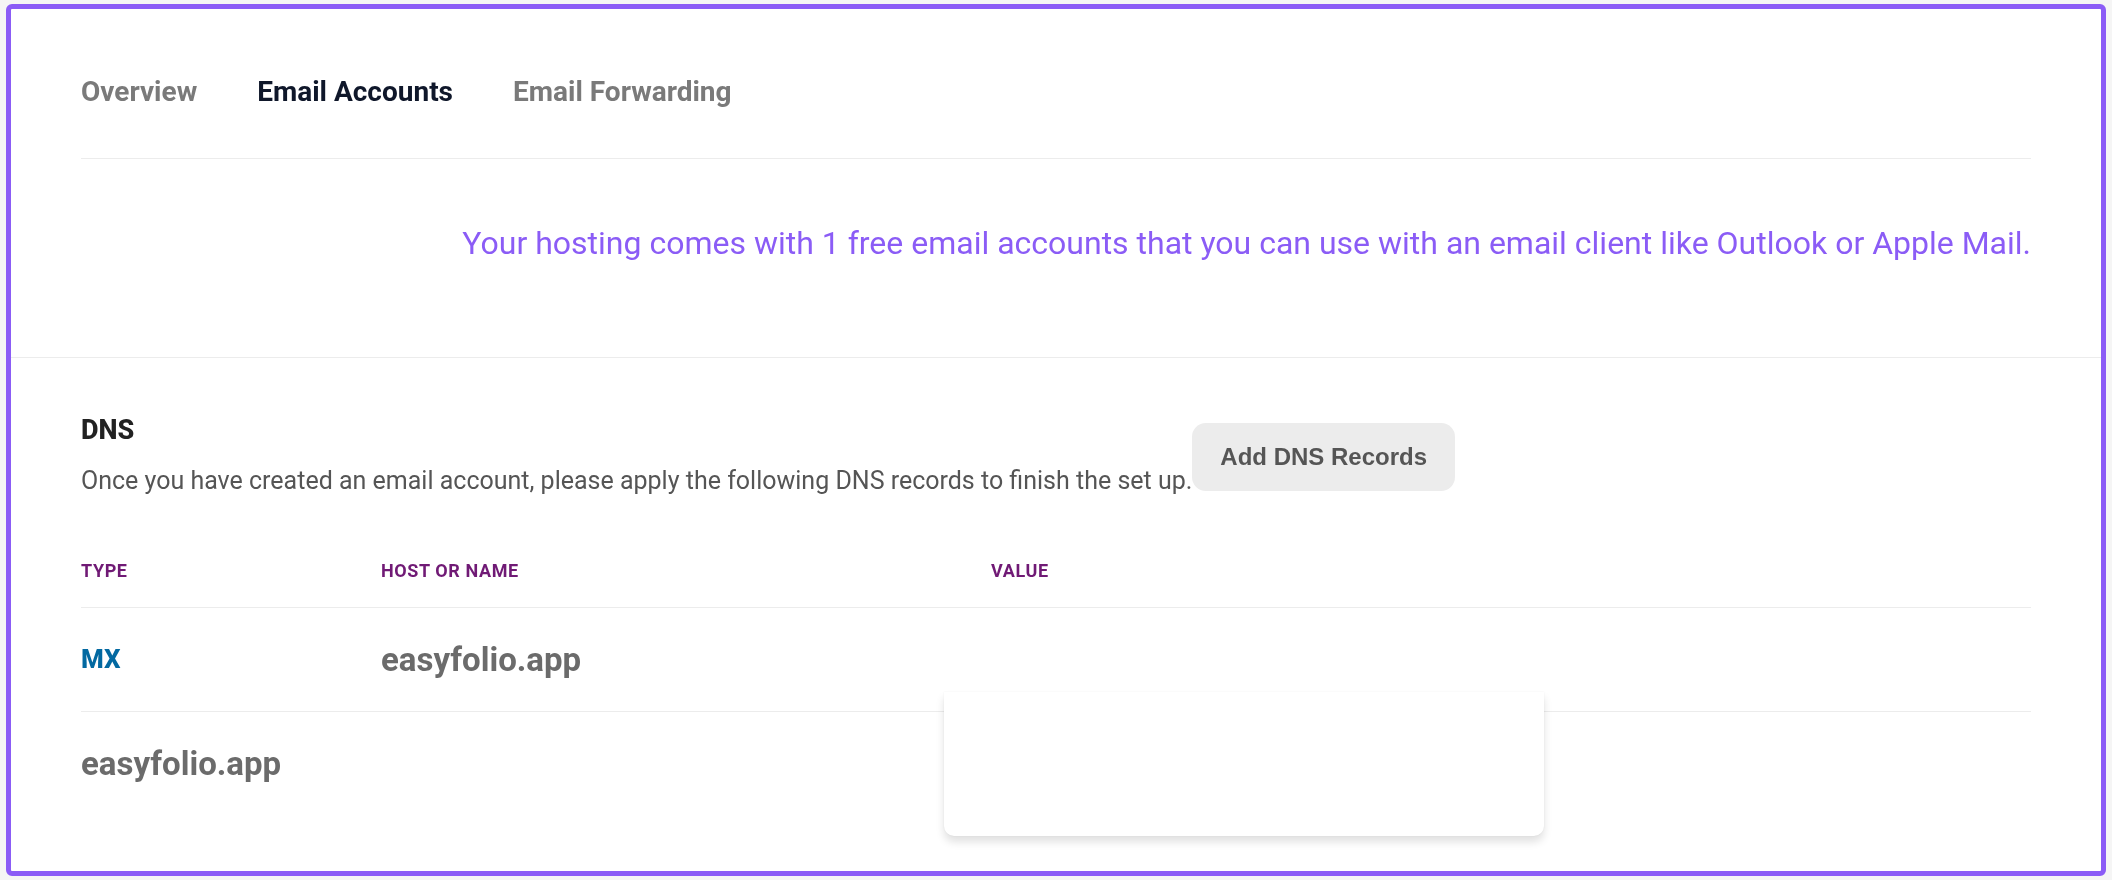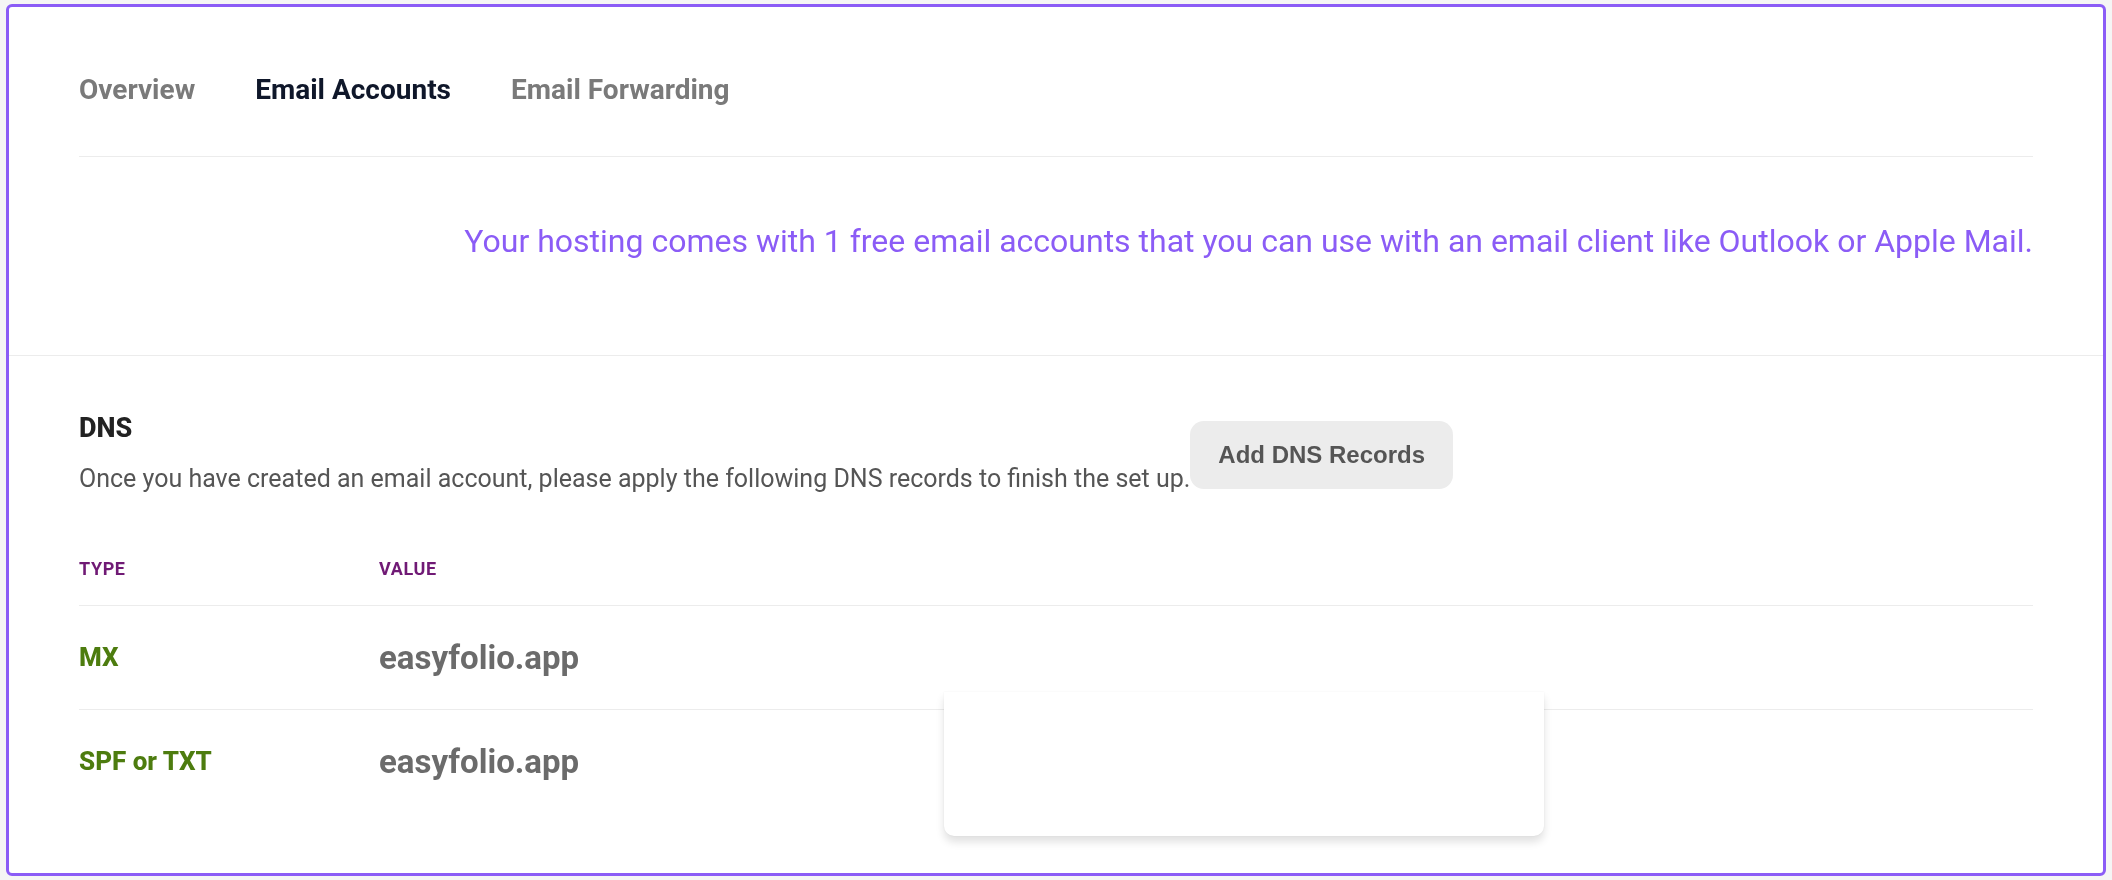--- a/index.html
+++ b/index.html
@@ -5,21 +5,21 @@
   * { box-sizing: border-box; margin: 0; padding: 0; }
   html, body {
     width: 2112px;
     height: 880px;
     font-family: -apple-system, BlinkMacSystemFont, "Segoe UI", Roboto, "Helvetica Neue", Arial, sans-serif;
     background: #f5f5f5;
     color: #2d2d2d;
   }
   .card {
     background: #ffffff;
-    border: 3px solid #8b5cf6;
+    border: 5px solid #8b5cf6;
     border-radius: 6px;
     margin: 4px 6px;
     height: 872px;
     overflow: hidden;
   }
   .tabs {
     display: flex;
     gap: 60px;
     padding: 66px 70px 50px 70px;
   }
@@ -95,21 +95,21 @@
     display: grid;
     grid-template-columns: 300px 610px 1fr;
     padding: 32px 0;
     border-top: 1px solid #ececec;
     align-items: center;
     position: relative;
   }
   .dns-type {
     font-size: 26px;
     font-weight: 800;
-    color: #4d7c0f;
+    color: #0369a1;
   }
   .dns-host {
     font-size: 33px;
     font-weight: 700;
     color: #6b6b6b;
   }
   .dns-value {
     font-size: 26px;
     color: #6b6b6b;
   }
@@ -147,31 +147,31 @@
       <div class="dns-header-left">
         <h2>DNS</h2>
         <p>Once you have created an email account, please apply the following DNS records to finish the set up.</p>
       </div>
       <button class="btn-add">Add DNS Records</button>
     </div>
 
     <div class="dns-table">
       <div class="dns-table-header">
         <div>TYPE</div>
+        <div>HOST OR NAME</div>
         <div>VALUE</div>
       </div>
 
       <div class="dns-row">
         <div class="dns-type">MX</div>
         <div class="dns-host">easyfolio.app</div>
         <div class="dns-value"></div>
       </div>
 
       <div class="dns-row">
-        <div class="dns-type">SPF or TXT</div>
         <div class="dns-host">easyfolio.app</div>
         <div class="dns-value"></div>
       </div>
     </div>
   </div>
 </div>
 
 <div class="floating-box"></div>
 
 </body></html>

